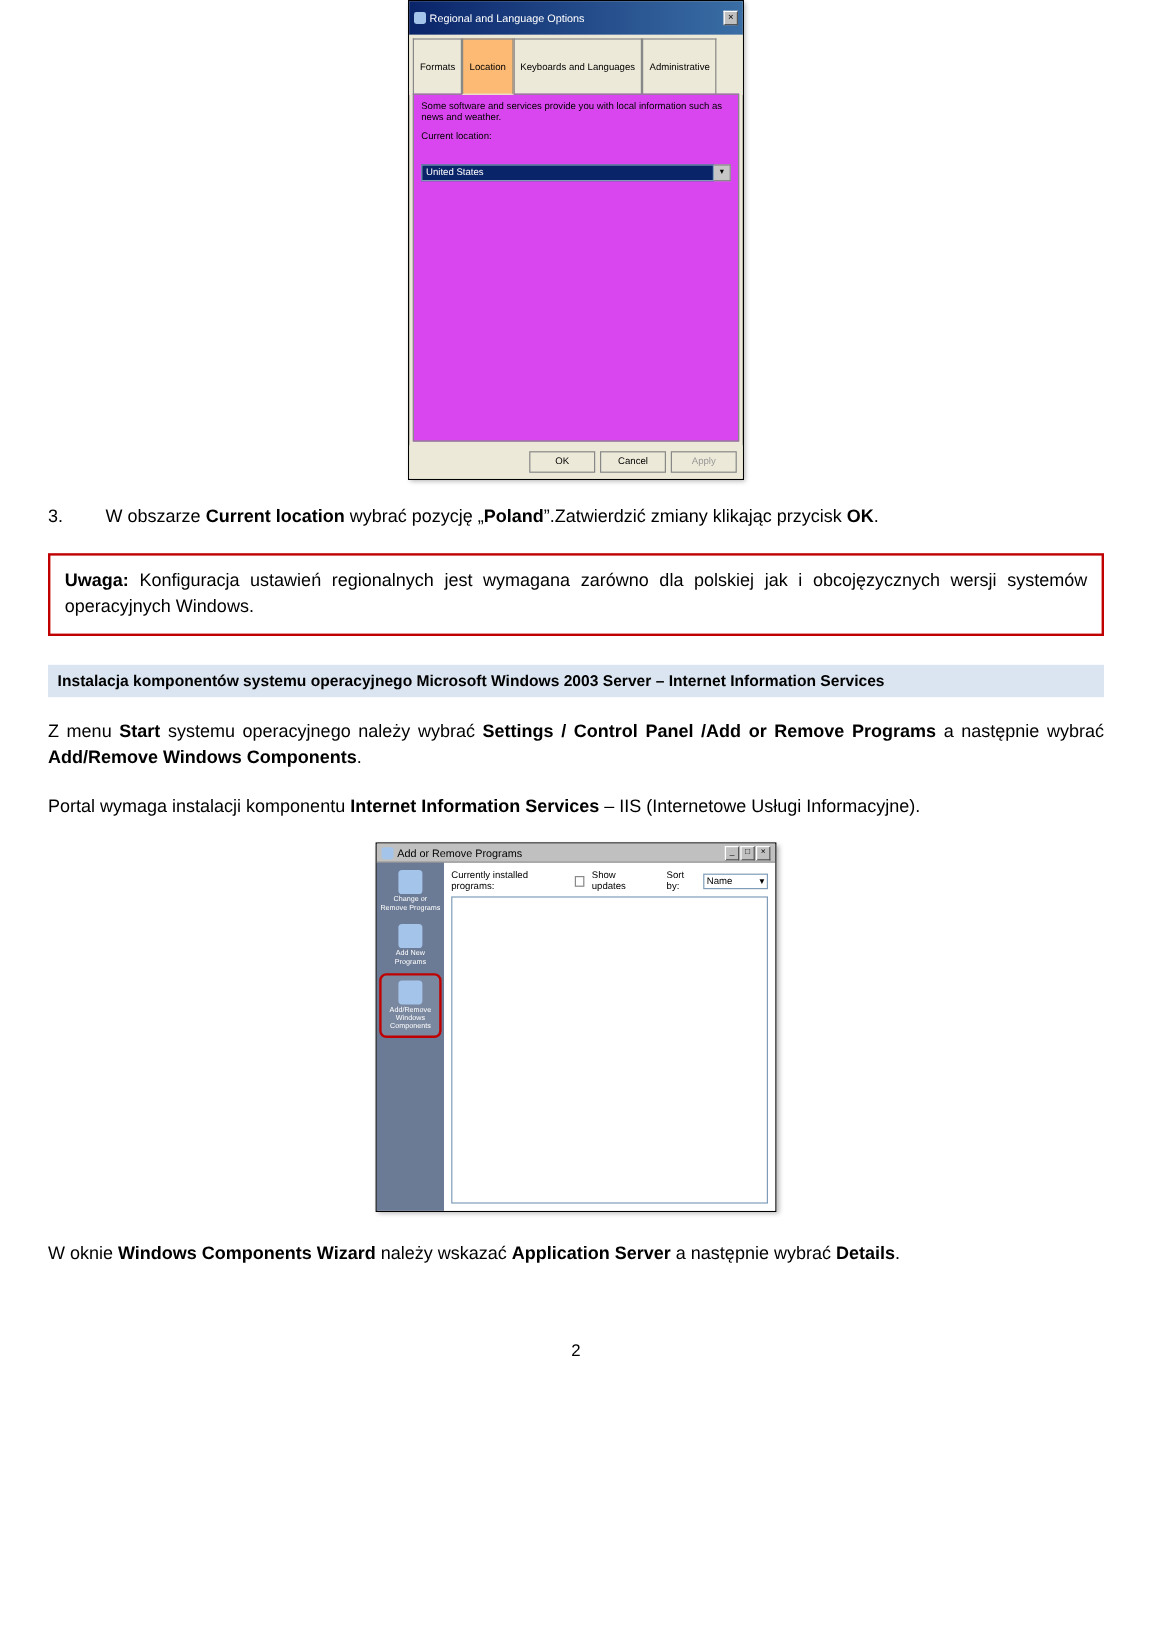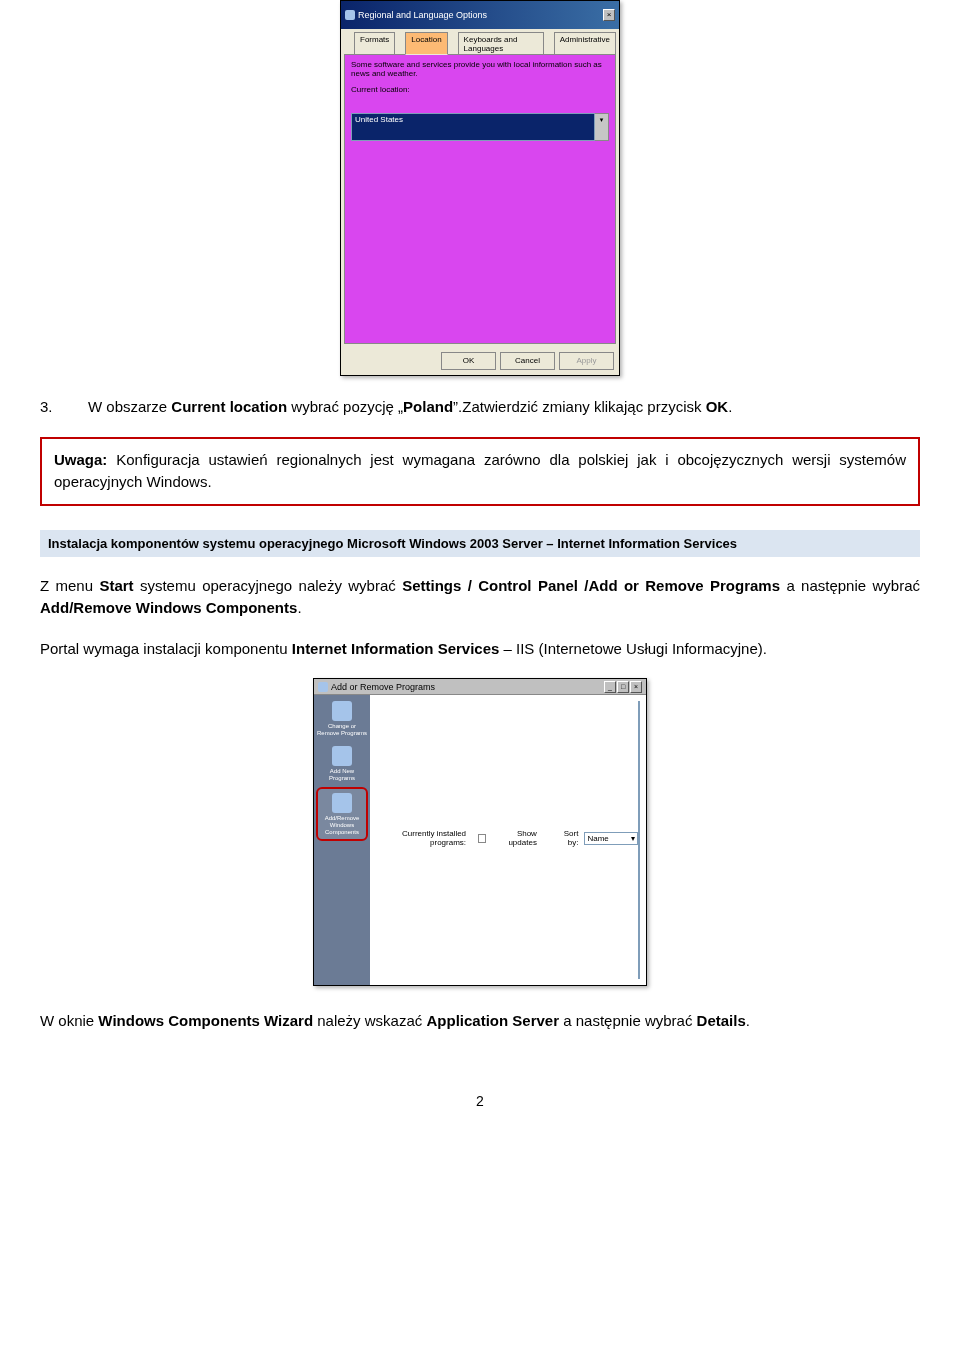--- a/index.html
+++ b/index.html
@@ -47,26 +47,25 @@
     color: #000;
   }
   .tabstrip {
     display: flex;
     background: #ece9d8;
     font-size: 8px;
     padding: 3px 3px 0 3px;
     gap: 0;
   }
   .tab {
-    padding: 2px 5px;
+    padding: 18px 5px;
     border: 1px solid #888;
     border-bottom: none;
     background: #ece9d8;
     position: relative;
-    margin-left: 10px;
   }
   .tab.active {
     background: #fdba74;
     border-bottom: 1px solid #ece9d8;
     z-index: 2;
   }
   .tabpanel {
     border: 1px solid #888;
     margin: 0 3px 3px 3px;
     padding: 6px;
@@ -82,21 +81,21 @@
     display: flex;
     align-items: stretch;
   }
   .dropdown-field {
     flex: 1;
     background: #0a246a;
     color: #fff;
     border: 1px solid #7f9db9;
     font-size: 8px;
     padding: 1px 3px;
-    height: 28px;
+    height: 14px;
   }
   .dropdown-arrow {
     width: 14px;
     background: #c6c6c6;
     border: 1px solid #888;
     border-left: none;
     font-size: 7px;
     text-align: center;
     line-height: 12px;
   }
@@ -200,22 +199,21 @@
     margin: 0 auto 2px auto;
     background: #a5c4ea;
     border-radius: 3px;
   }
   .arp-main {
     flex: 1;
     background: #fff;
     padding: 6px;
     font-size: 8px;
     display: flex;
-    flex-direction: row;
-    text-align: right;
+    flex-direction: column;
   }
   .arp-toprow {
     display: flex;
     align-items: center;
     gap: 6px;
     margin-bottom: 4px;
   }
   .arp-label { font-size: 8px; }
   .arp-check { width:9px; height:9px; border:1px solid #888; background:#fff; }
   .arp-sort-select {

